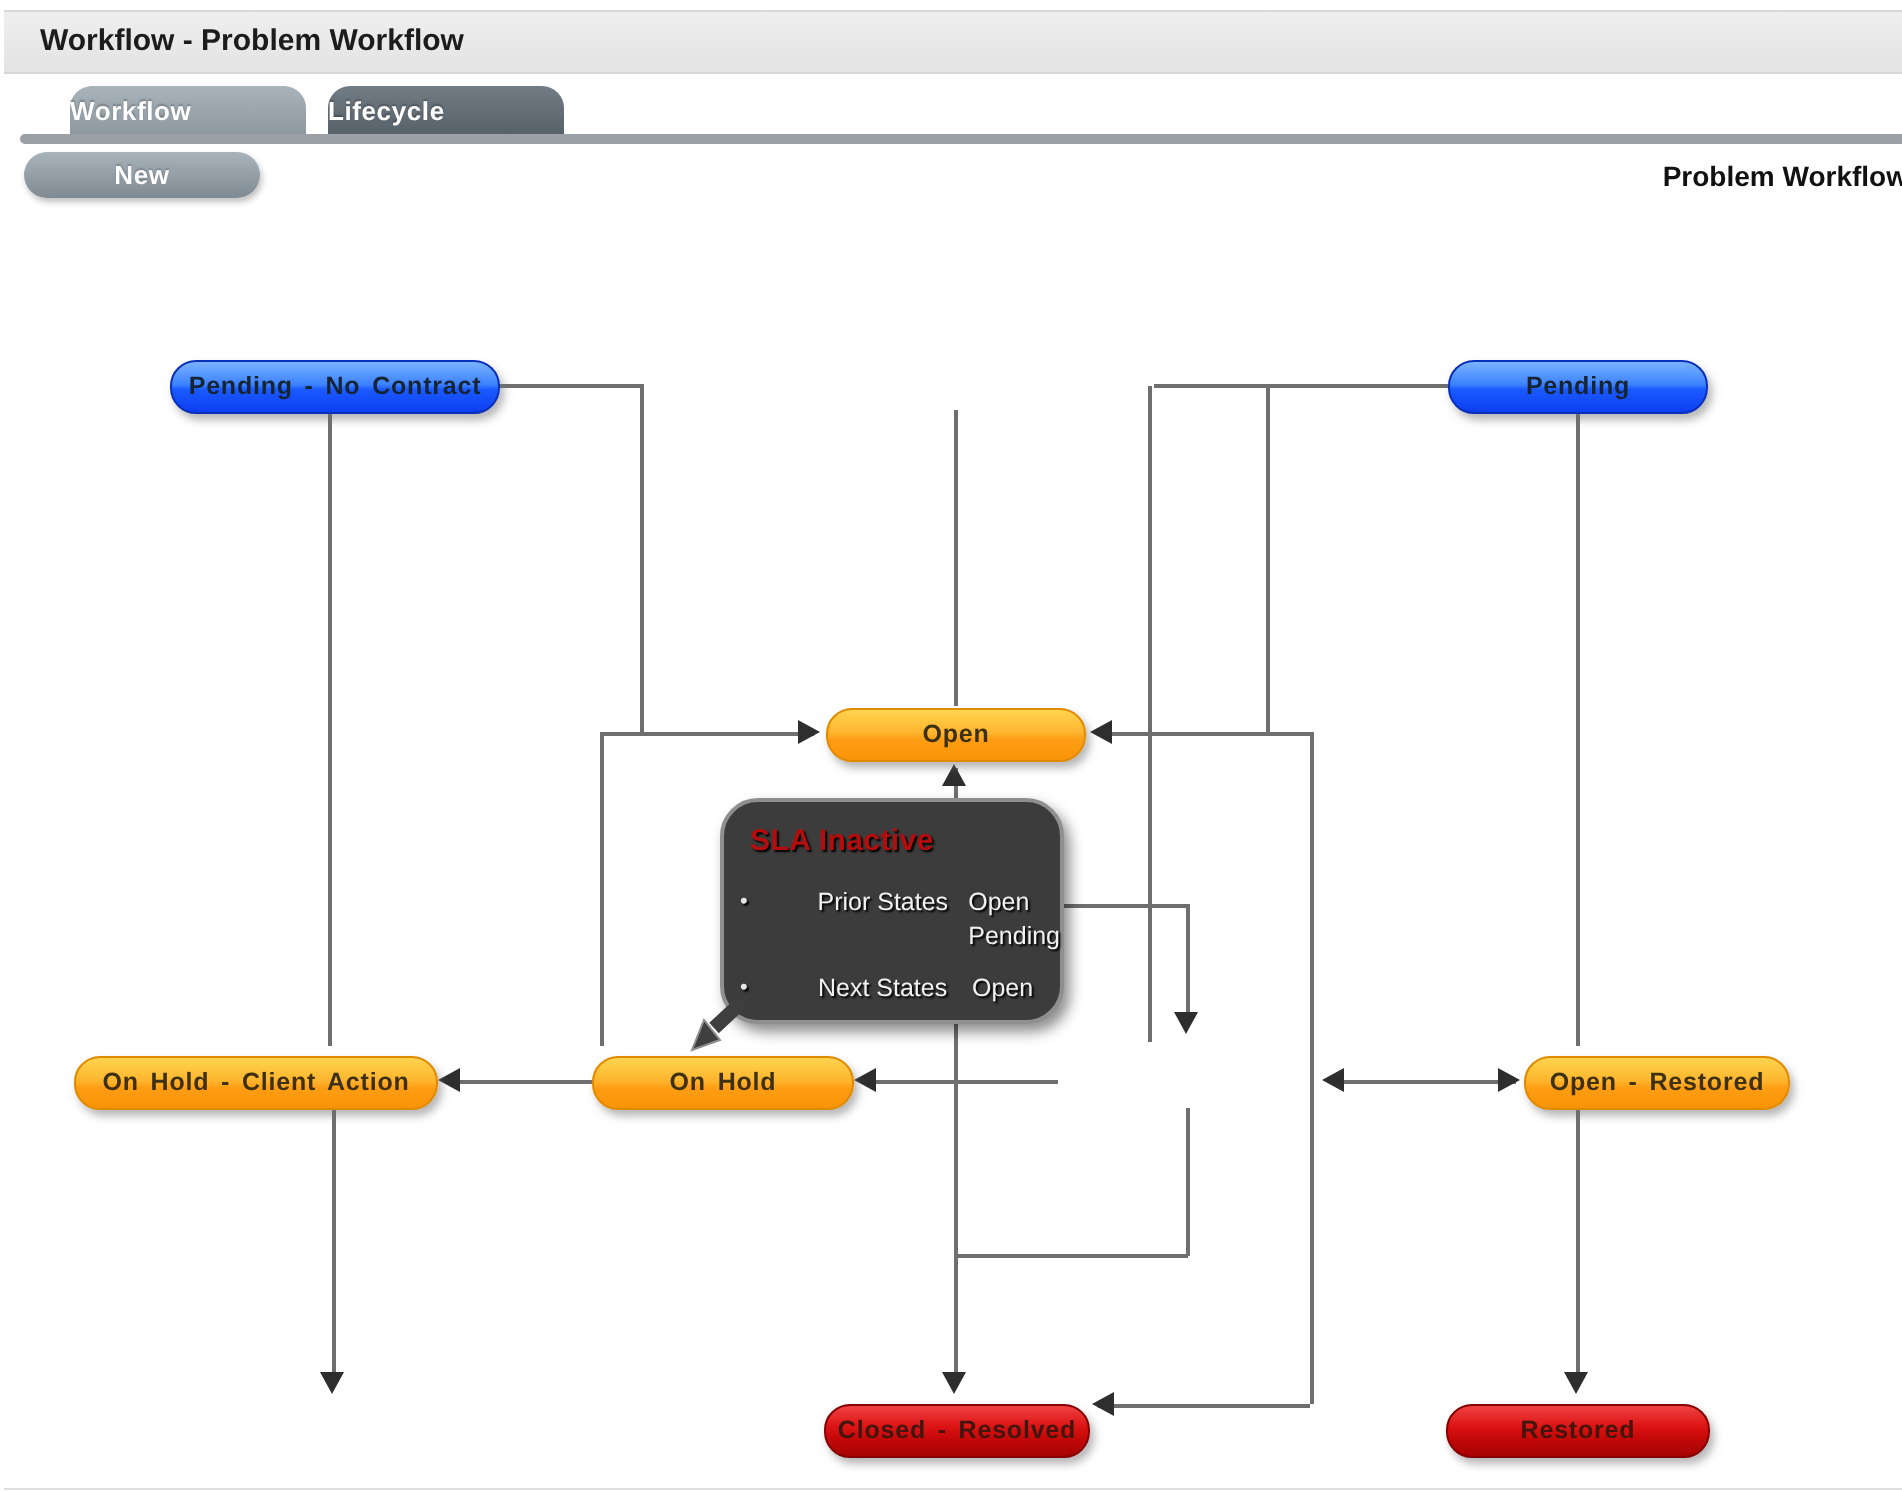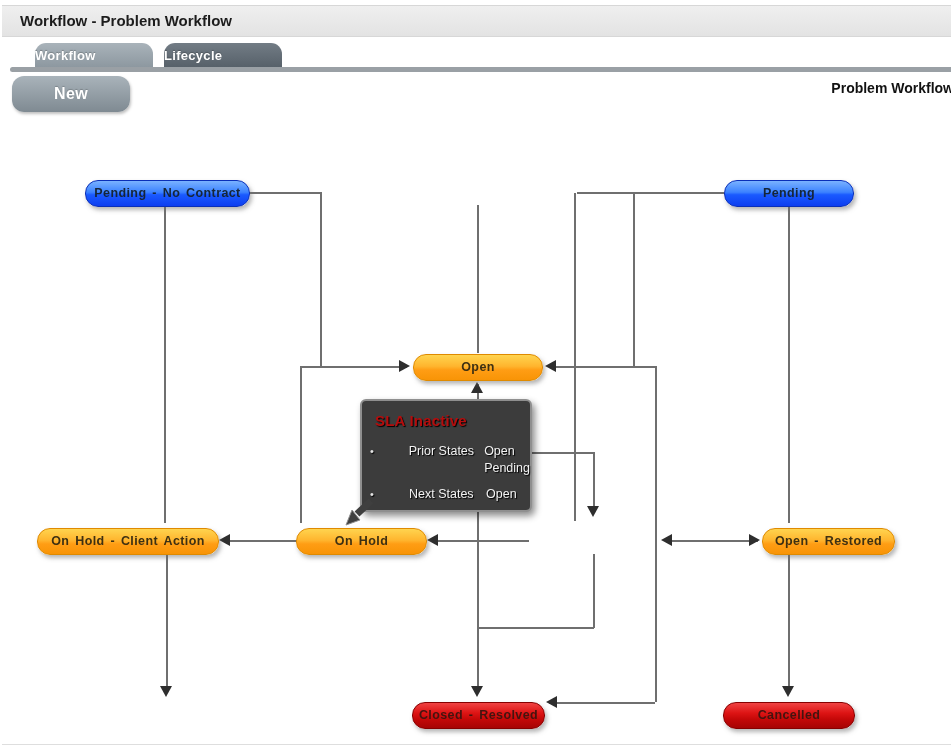--- a/index.html
+++ b/index.html
@@ -11,23 +11,23 @@
             border:1px solid #d7d7d7;border-left:none;border-right:none;}
   .titlebar h1{margin:0;padding:0 0 0 18px;line-height:30px;font-size:15px;
                font-weight:bold;color:#1c1c1c;}
   .tab{position:absolute;top:43px;height:24px;width:118px;border-radius:11px 11px 0 0;
        line-height:25px;color:#fff;font-weight:bold;font-size:13px;
        letter-spacing:.3px;cursor:pointer;text-shadow:0 -1px 1px rgba(0,0,0,.25);}
   .tab-workflow{left:35px;background:linear-gradient(180deg,#a9b3ba,#8d98a0);}
   .tab-lifecycle{left:164px;background:linear-gradient(180deg,#727c85,#57616a);}
   .tabbar-line{position:absolute;left:10px;right:2px;top:67px;height:5px;
                background:#9aa0a5;border-radius:3px 0 0 3px;}
-  .new-btn{position:absolute;left:12px;top:76px;width:118px;height:36px;border:none;
+  .new-btn{position:absolute;left:12px;top:76px;width:118px;height:23px;border:none;
            border-radius:12px;background:linear-gradient(180deg,#a9b3ba,#7f8a92);
-           color:#fff;font-weight:bold;font-size:16px;font-family:inherit;
+           color:#fff;font-weight:bold;font-size:13px;font-family:inherit;
            letter-spacing:.3px;box-shadow:1px 2px 3px rgba(0,0,0,.25);cursor:pointer;
            text-shadow:0 -1px 1px rgba(0,0,0,.2);}
   .context-label{position:absolute;right:13px;top:80px;font-size:14px;font-weight:bold;color:#111;}
   .edge-right{position:absolute;top:72px;bottom:1px;right:2px;width:1px;background:#d3d3d3;}
   .edge-bottom{position:absolute;left:2px;right:2px;bottom:1px;height:1px;background:#dedede;}
   
   .canvas{position:absolute;inset:0;}
   .seg{position:absolute;background:#6f6f6f;}
   .arr{position:absolute;width:0;height:0;border:6px solid transparent;}
   .arr-right{border-left:11px solid #2e2e2e;border-right:none;}
@@ -39,21 +39,21 @@
         word-spacing:2px;box-shadow:2px 3px 4px rgba(110,110,110,.5);cursor:pointer;
         white-space:nowrap;z-index:10;}
   .node.blue{background:linear-gradient(180deg,#7ab2ff 0%,#3c82ff 45%,#1a5aff 55%,#0d3ef0 100%);
              border:1px solid #0a2fb8;color:#152538;}
   .node.orange{background:linear-gradient(180deg,#ffd44f 0%,#ffb52e 45%,#ff9d14 60%,#f89406 100%);
                border:1px solid #df8a00;color:#3e3012;}
   .node.red{background:linear-gradient(180deg,#f04343 0%,#dd1414 40%,#c40808 65%,#a60404 100%);
             border:1px solid #860000;color:#44140f;}
   
   .tooltip{position:absolute;left:360px;top:399px;width:168px;height:109px;z-index:30;
-           background:#3c3c3c;border:2px solid #8f8f8f;border-radius:6px;
+           background:#3c3c3c;border:2px solid #8f8f8f;border-radius:19px;
            box-shadow:3px 4px 7px rgba(0,0,0,.45);color:#f2f2f2;}
   .tt-title{margin:11px 0 14px 13px;font-size:15px;font-weight:bold;color:#b50d0d;
             text-shadow:1px 1px 1px #000;letter-spacing:.2px;}
   .tt-row{display:flex;margin:0 0 9px 8px;font-size:12.5px;line-height:17px;
           text-shadow:1px 1px 1px #000;}
   .tt-bullet{width:12px;color:#e6e6e6;font-size:11px;}
   .tt-label{width:77px;margin-left:27px;}
   .tt-vals{flex:1;}
   .tt-tail{position:absolute;left:-20px;bottom:-20px;z-index:31;}
 </style>
@@ -127,18 +127,18 @@
       <div class="arr arr-left" style="left: 661px; top: 534px;"></div>
       <div class="arr arr-right" style="left: 749px; top: 534px;"></div>
       <div class="arr arr-down" style="left: 160px; top: 686px;"></div>
       <div class="node blue" style="left: 85px; top: 180px; width: 163px;">Pending - No Contract</div>
       <div class="node blue" style="left: 724px; top: 180px; width: 128px;">Pending</div>
       <div class="node orange" style="left: 413px; top: 354px; width: 128px;">Open</div>
       <div class="node orange" style="left: 37px; top: 528px; width: 180px;">On Hold - Client Action</div>
       <div class="node orange" style="left: 296px; top: 528px; width: 129px;">On Hold</div>
       <div class="node orange" style="left: 762px; top: 528px; width: 131px;">Open - Restored</div>
       <div class="node red" style="left: 412px; top: 702px; width: 131px;">Closed - Resolved</div>
-      <div class="node red" style="left: 723px; top: 702px; width: 130px;">Cancelled</div>
+      <div class="node red" style="left: 723px; top: 702px; width: 130px;">Restored</div>
     </div>
 
   <div class="edge-right"></div>
   <div class="edge-bottom"></div>
 </div>
 
 </body></html>

